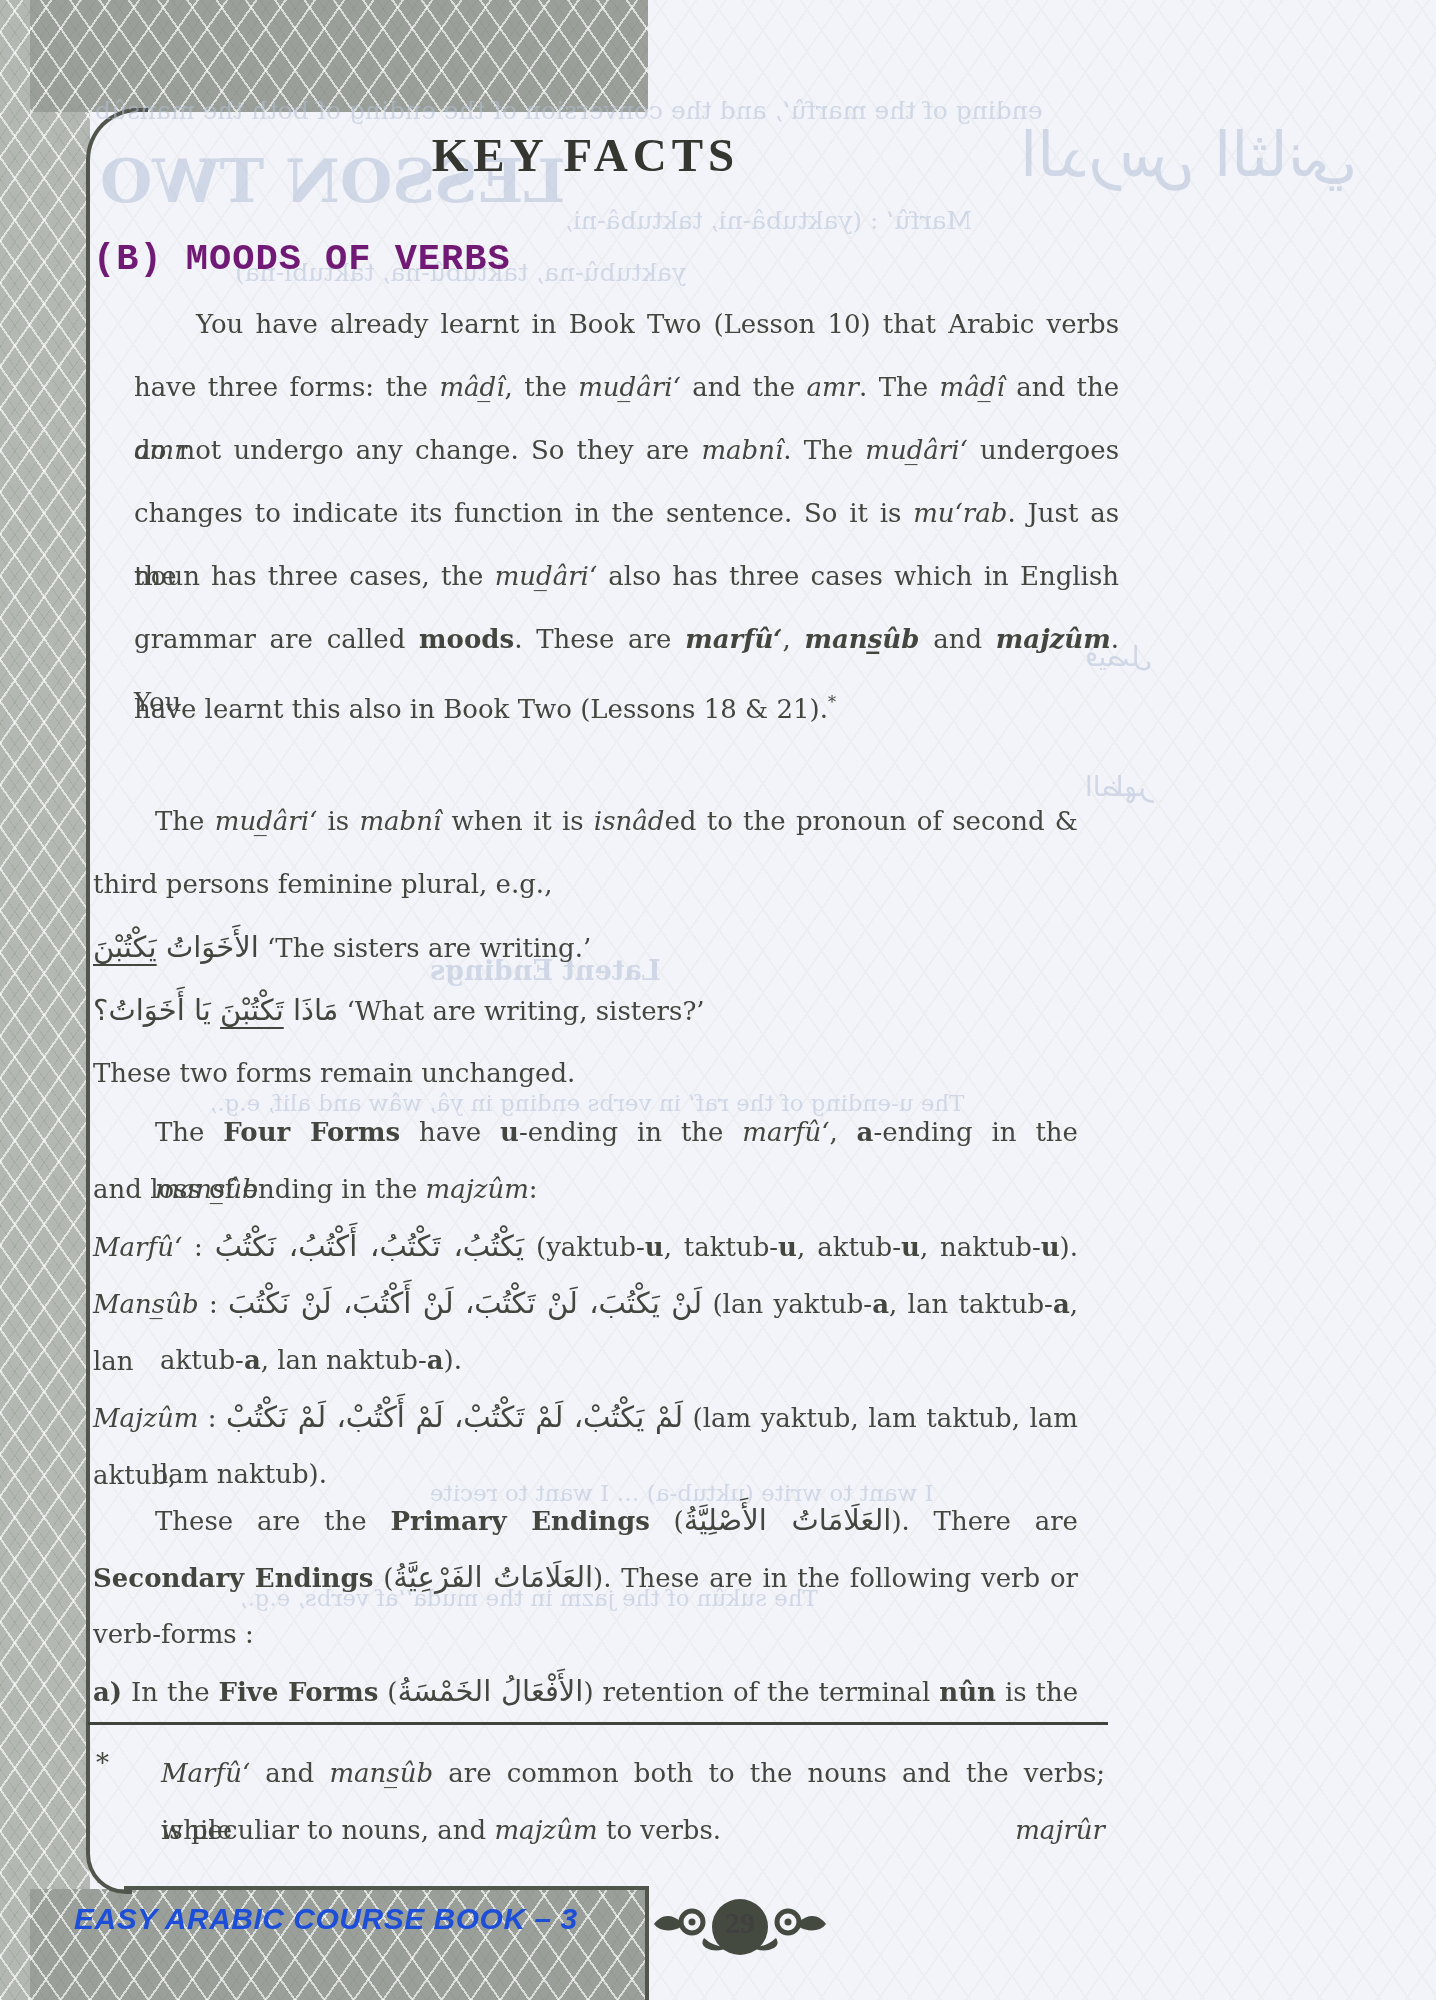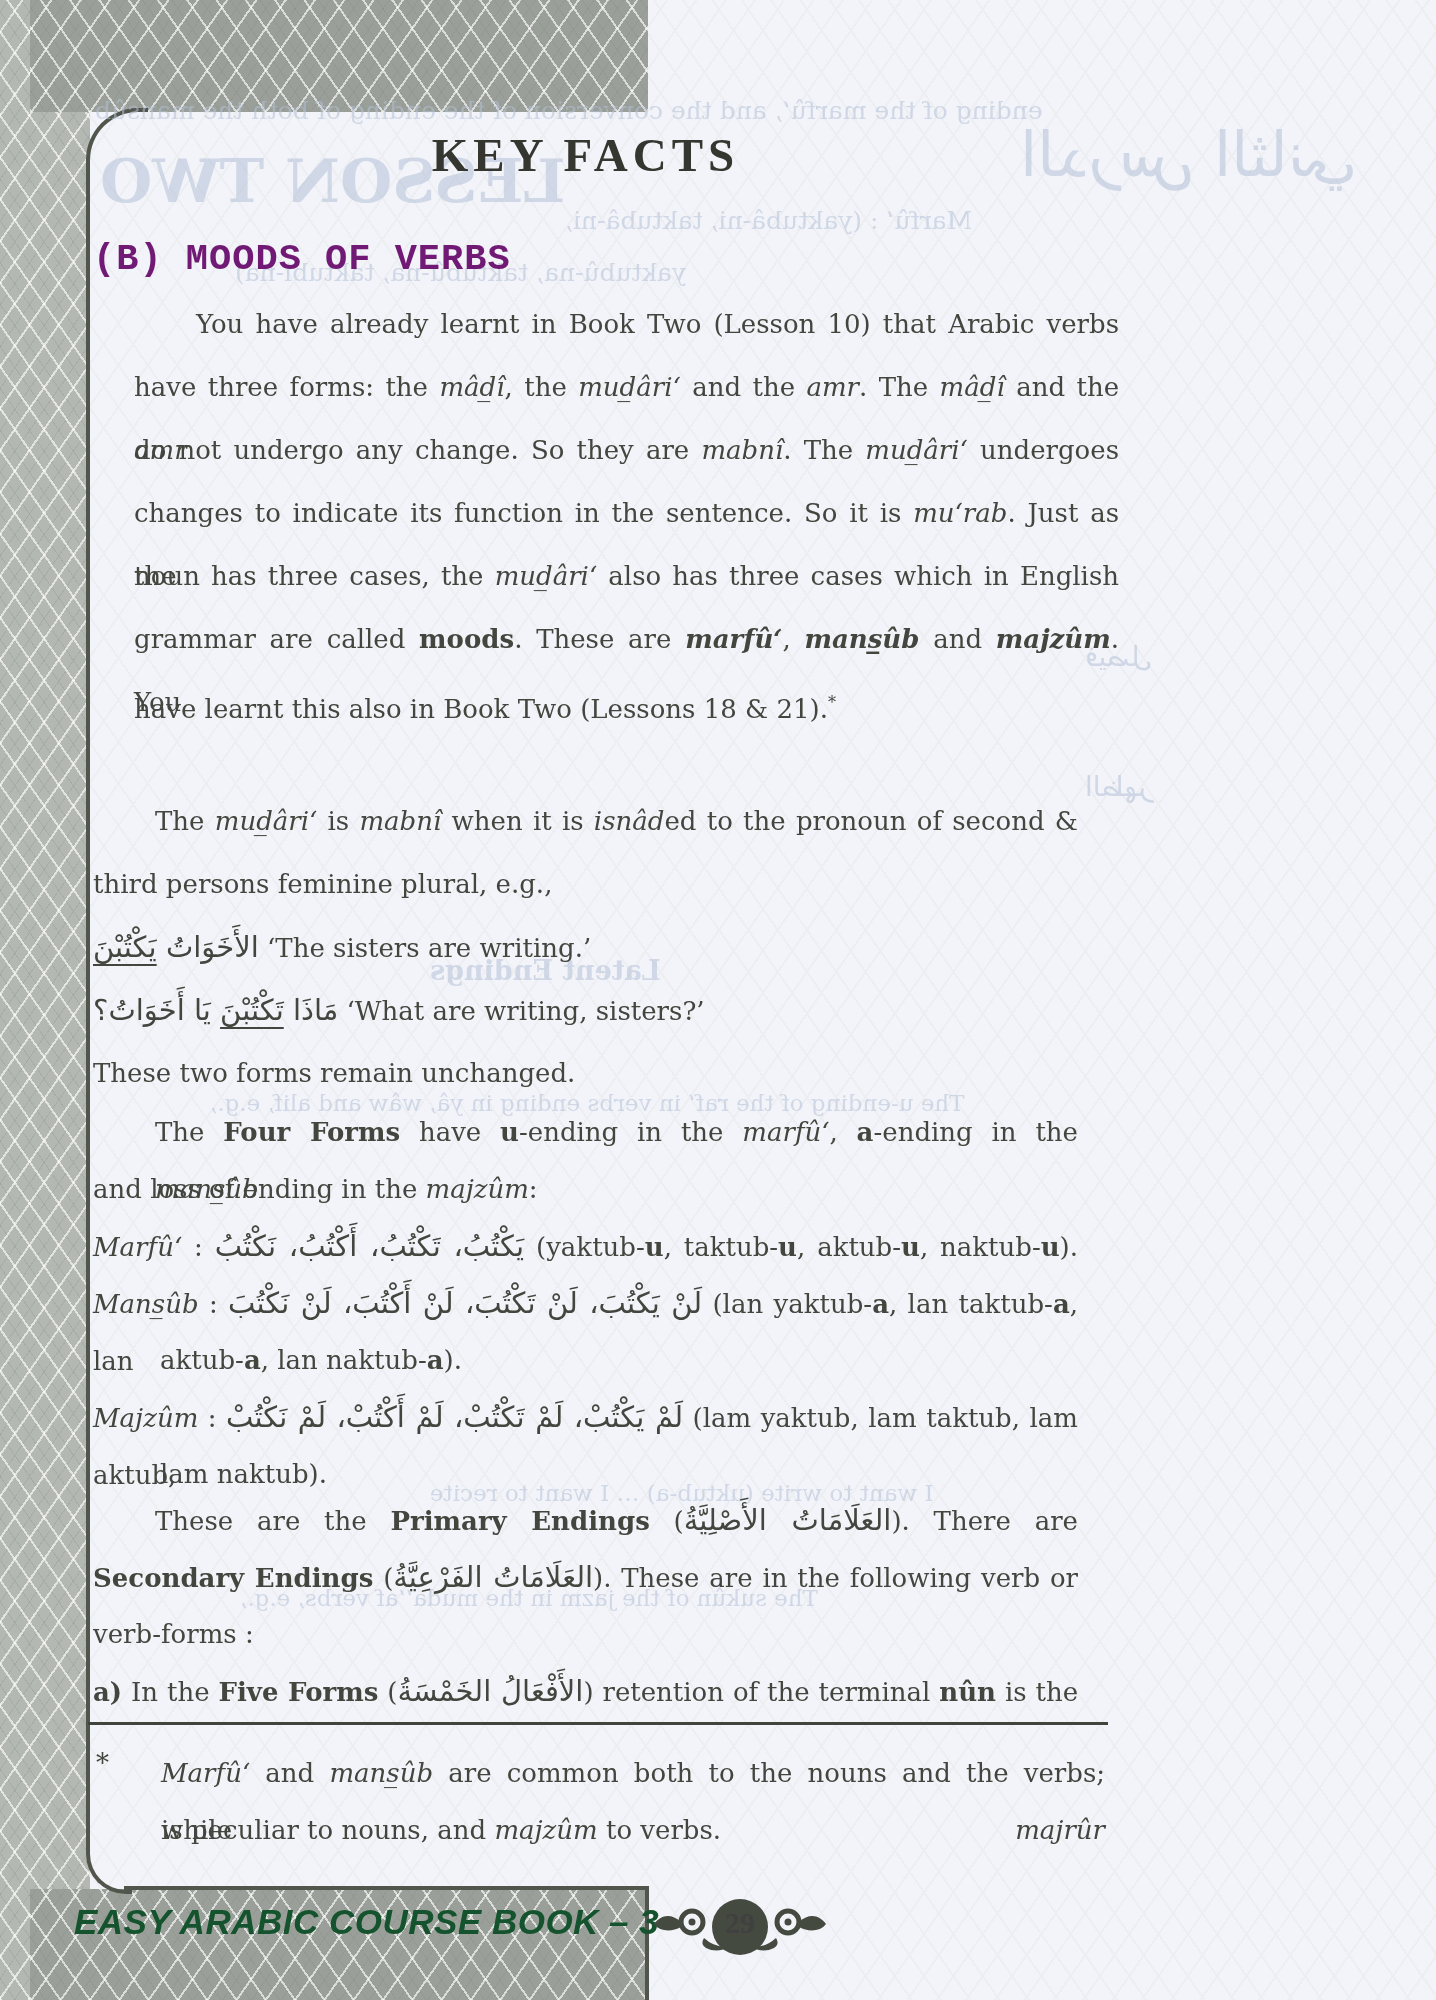--- a/index.html
+++ b/index.html
@@ -48,21 +48,21 @@
   .it{font-style:italic;}
   .bd{font-weight:bold;}
   .ar{font-family:"DejaVu Sans",sans-serif;font-size:29px;}
   .un{text-decoration:underline;text-decoration-thickness:2px;text-underline-offset:7px;}
   .sup{font-size:.62em;vertical-align:super;}
   #fn-rule{position:absolute;left:88px;top:1722px;width:1020px;height:3px;background:#3f443c;z-index:2;}
   #fn-marker{position:absolute;left:96px;top:1748px;font-size:26px;z-index:2;color:#43463e;}
   
   #footer-title{position:absolute;left:74px;top:1902px;z-index:3;
      font-family:"Liberation Sans",sans-serif;font-weight:bold;font-style:italic;
-     font-size:35px;letter-spacing:.5px;color:#14532d;}
+     font-size:30px;letter-spacing:.5px;color:#1d4ed8;}
   #badge{position:absolute;left:652px;top:1894px;width:176px;height:70px;z-index:3;}
   #badge-number{position:absolute;left:652px;top:1906px;width:176px;text-align:center;z-index:4;
      font-family:"Liberation Serif",serif;font-weight:bold;font-size:30px;color:#404040;}
 </style>
 </head>
 <body>
 
 <div id="canvas">
   <div id="bg" class="lattice"></div>
   <div id="page"></div>

